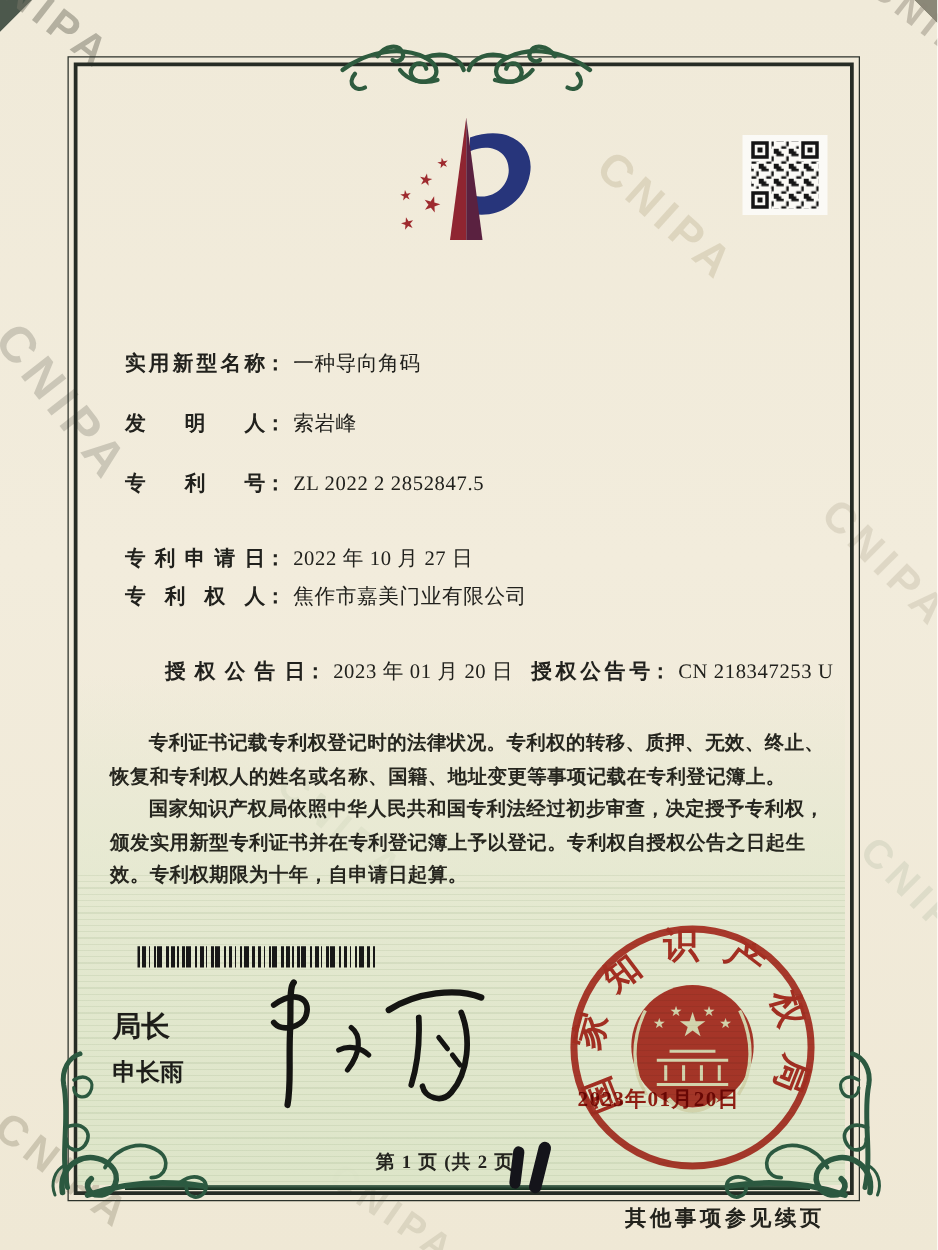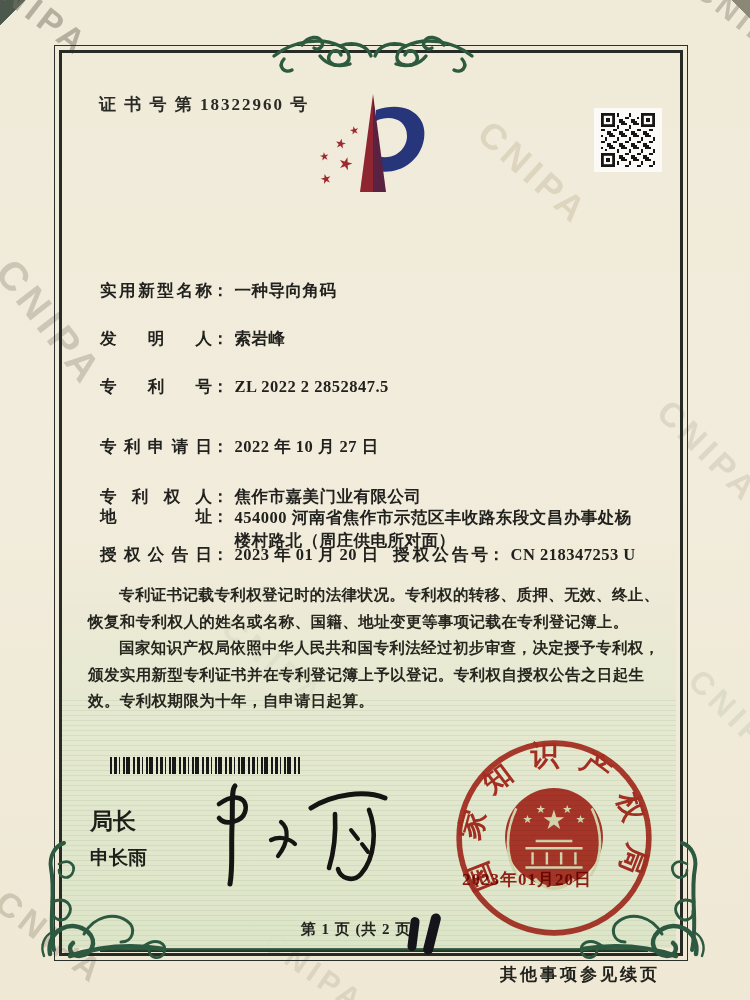--- a/index.html
+++ b/index.html
@@ -45,25 +45,25 @@
   .logo{position:absolute;left:298px;top:90px;width:140px;height:110px;z-index:3;}
   .qr{position:absolute;left:597px;top:111px;width:62px;height:58px;z-index:3;background:#fbfaf6;
     box-shadow:0 0 0 3px #fbfaf6;}
   .title{position:absolute;left:59px;top:196px;width:618px;z-index:3;text-align:center;
     font-size:41px;font-weight:bold;letter-spacing:4px;color:#181815;}
   
   .row{position:absolute;left:100px;z-index:3;font-size:16.5px;color:#21211d;white-space:nowrap;}
   .row .jlabel{display:inline-block;width:112px;text-align:justify;text-align-last:justify;
     font-weight:700;vertical-align:top;}
   .row .colon{font-weight:700;}
-  .row .value{font-weight:700;letter-spacing:.5px;margin-left:6px;}
-  .r1{top:280px;}.r2{top:328px;}.r3{top:376px;}.r4{top:420px;margin-top:16px;}.r5{top:486px;}
+  .row .value{font-weight:400;letter-spacing:.5px;margin-left:6px;}
+  .r1{top:280px;}.r2{top:328px;}.r3{top:376px;}.r4{top:420px;margin-top:16px;}.r5{top:466px;}
   .r6{top:506px;white-space:normal;display:flex;}
   .r6 .value{width:402px;line-height:23px;display:inline-block;}
-  .r7{top:544px;width:560px;}
+  .r7{top:526px;width:560px;margin-left:32px;}
   .r7 .pair2{position:absolute;left:293px;top:0;}
   .r7 .pair2 .jlabel{width:95px;}
   
   .body-text{position:absolute;left:88px;top:582px;width:574px;z-index:3;
     font-size:15.5px;line-height:26.5px;color:#26261f;letter-spacing:.4px;}
   .body-text p{margin:0;text-indent:2em;font-weight:600;}
   
   .barcode{position:absolute;left:110px;top:757px;width:190px;height:17px;z-index:3;
     background:
      repeating-linear-gradient(90deg,
@@ -151,21 +151,20 @@
       <path stroke-width="4" d="M16,112 C10,84 18,56 13,30 C11,18 17,8 26,5"></path>
       <path stroke-width="3" d="M14,64 C28,58 37,68 30,78 C25,85 14,82 15,73"></path>
       <path stroke-width="2.6" d="M21,26 C31,20 39,27 34,36 C30,42 21,40 21,32"></path>
       <path stroke-width="4.5" d="M32,118 C62,108 94,106 126,111"></path>
       <path stroke-width="3" d="M106,108 C118,99 130,105 126,115 C123,122 111,121 111,112"></path>
       <path stroke-width="3" d="M46,96 C56,78 76,74 89,83 C99,90 95,104 83,104"></path>
       <path stroke-width="2.4" d="M6,118 C2,108 6,98 14,94"></path>
     </g>
   </svg>
 
-  <div class="cert-no">证 书 号 第 18322960 号</div>
 
   <svg class="logo" viewBox="0 0 140 110">
     <path d="M78,20 C110,9 130,27 126,49 C122,73 99,85 80,81 L80,66 C95,71 109,60 109,46 C109,30 93,24 78,31 Z" fill="#27357b"></path>
     <polygon points="75,4 62,102 75,102" fill="#8f2531"></polygon>
     <polygon points="75,4 75,102 88,102" fill="#5a2140"></polygon>
     <g fill="#9e2a2e" font-size="14" text-anchor="middle" font-family="'DejaVu Sans',sans-serif">
       <text x="57" y="44" font-size="11" transform="rotate(-12 57 44)">★</text>
       <text x="42" y="58" font-size="13" transform="rotate(10 42 58)">★</text>
       <text x="27" y="70" font-size="11" transform="rotate(-8 27 70)">★</text>
       <text x="46" y="79" font-size="17" transform="rotate(16 46 79)">★</text>
@@ -212,25 +211,20 @@
   </div>
   <div class="row r3">
     <span class="jlabel">专利号</span><span class="colon">：</span><span class="value">ZL 2022 2 2852847.5</span>
   </div>
   <div class="row r4">
     <span class="jlabel">专利申请日</span><span class="colon">：</span><span class="value">2022 年 10 月 27 日</span>
   </div>
   <div class="row r5">
     <span class="jlabel">专利权人</span><span class="colon">：</span><span class="value">焦作市嘉美门业有限公司</span>
   </div>
-  <div class="row r6">
-    <span class="jlabel">地址</span>
-      <span class="colon">：</span>
-      <span class="value">454000 河南省焦作市示范区丰收路东段文昌办事处杨楼村路北（周庄供电所对面）</span>
-  </div>
   <div class="row r7">
     <span>
       <span class="jlabel">授权公告日</span><span class="colon">：</span><span class="value">2023 年 01 月 20 日</span>
     </span>
     <span class="pair2">
       <span class="jlabel">授权公告号</span><span class="colon">：</span><span class="value">CN 218347253 U</span>
     </span>
   </div>
 
   <div class="body-text">

